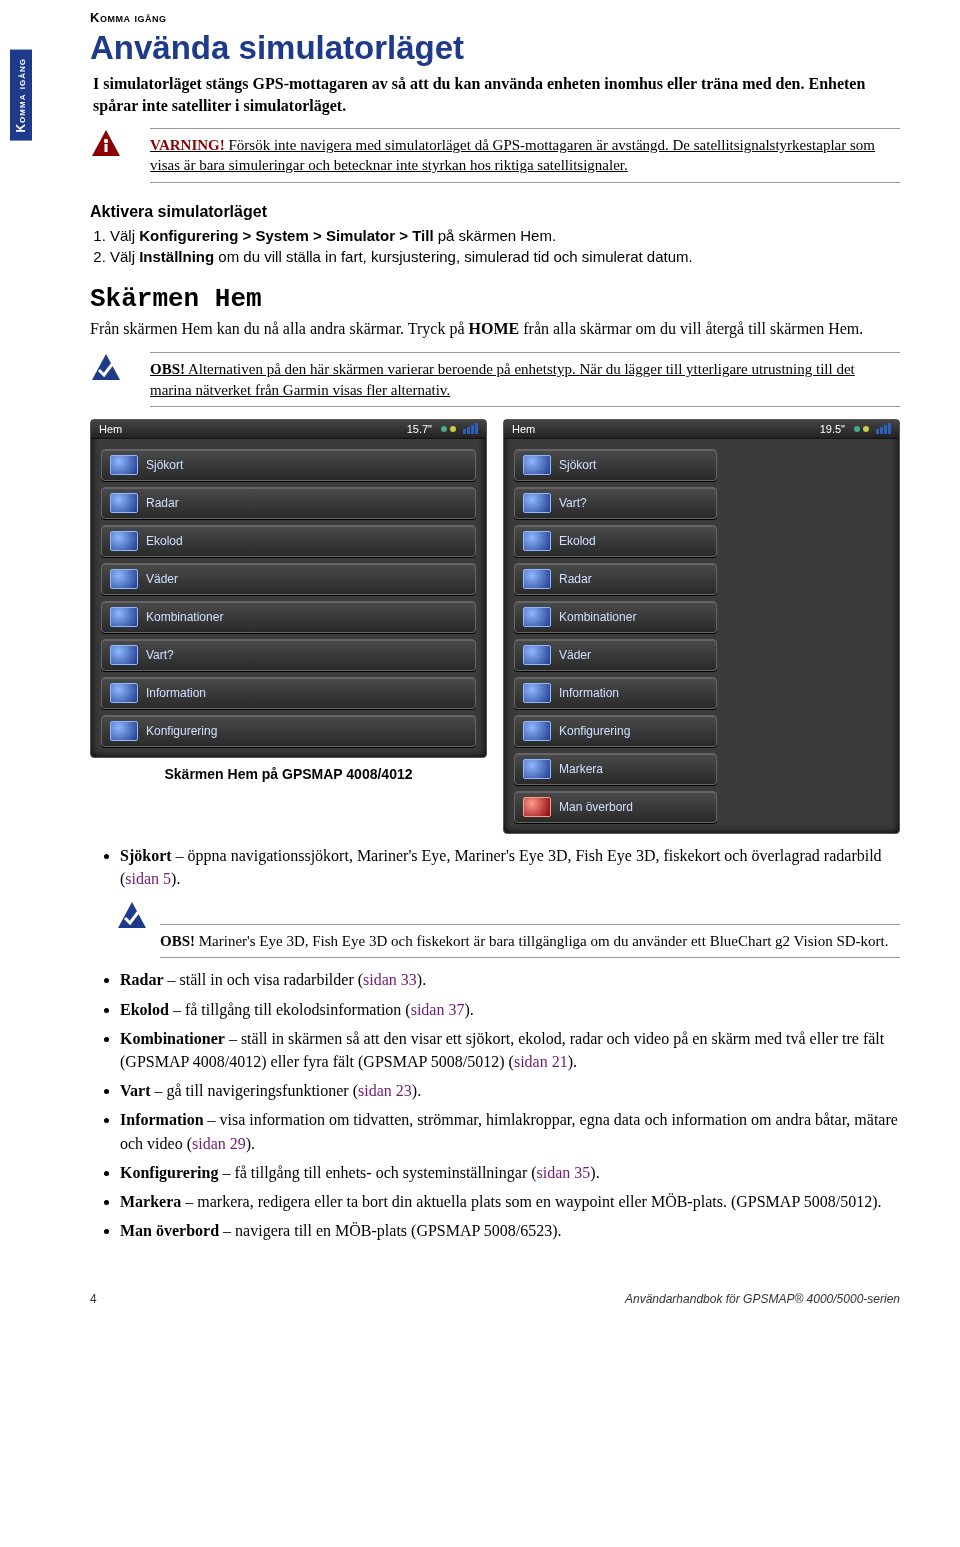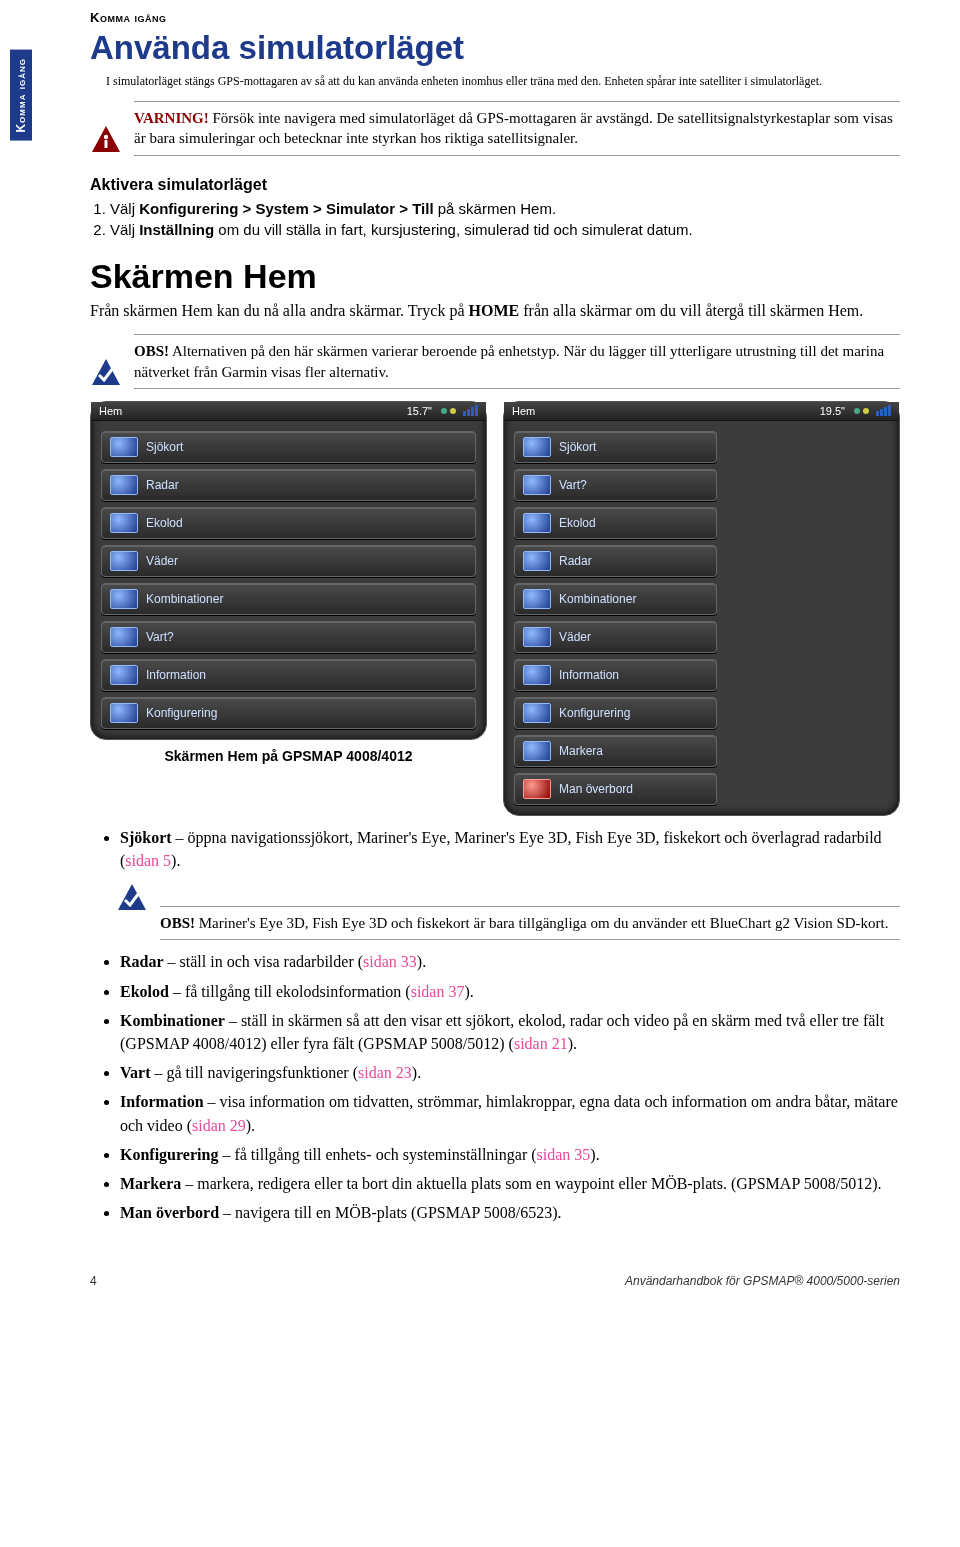--- a/index.html
+++ b/index.html
@@ -34,30 +34,32 @@
     letter-spacing: 0.5px;
     margin-bottom: 4px;
   }
   h1.section-heading {
     color: #1e3a8a;
     font-size: 33px;
     font-weight: bold;
     margin: 0 0 6px 0;
   }
   p.intro {
-    font-size: 12px;
+    font-size: 16px;
     line-height: 1.35;
-    margin: 4px 0 10px 16px;
+    margin: 4px 0 10px 3px;
     font-family: Georgia, serif;
+    font-weight: bold;
   }
   .callout {
     display: flex;
-    gap: 12px;
-    align-items: flex-end;
+    gap: 28px;
+    align-items: flex-start;
     padding: 2px 0;
+    text-decoration: underline;
   }
   .callout .badge {
     flex: 0 0 32px;
     height: 32px;
   }
   .callout .text {
     border-top: 1px solid #999;
     border-bottom: 1px solid #999;
     flex: 1;
     padding: 6px 0;
@@ -74,23 +76,23 @@
     margin: 18px 0 4px 0;
   }
   ol.steps {
     margin: 4px 0 16px 0;
     padding-left: 20px;
     font-size: 15px;
     line-height: 1.45;
   }
   ol.steps .b { font-weight: bold; }
   h1.home-heading {
-    font-size: 34px;
+    font-size: 26px;
     margin: 6px 0 4px 0;
-    font-family: Liberation Sans, sans-serif;
+    font-family: Liberation Mono, monospace;
     font-weight: bold;
   }
   p.body {
     font-size: 16px;
     line-height: 1.38;
     margin: 4px 0 10px 0;
     font-family: Georgia, serif;
   }
   .b { font-weight: bold; }
   .checkbadge-svg { width: 32px; height: 32px; }
@@ -99,21 +101,21 @@
     display: flex;
     gap: 16px;
     margin: 10px 0 6px 0;
   }
   .shot {
     flex: 1;
   }
   .device-frame {
     background: #3b3b3b;
     border: 1px solid #555;
-    border-radius: 16px;
+    border-radius: 4px;
     padding: 0;
     box-shadow: inset 0 0 8px #000;
   }
   .device-topbar {
     display: flex;
     justify-content: space-between;
     align-items: center;
     background: linear-gradient(#444,#222);
     color: #fff;
     font-size: 11px;
@@ -162,21 +164,21 @@
   }
   ul.bullets {
     list-style: disc;
     padding-left: 30px;
     font-size: 16px;
     line-height: 1.45;
     font-family: Georgia, serif;
     margin: 10px 0;
   }
   ul.bullets li { margin: 4px 0 6px 0; }
-  .link { color: #ec4899; text-align: center; }
+  .link { color: #701a75; text-align: center; }
   .nested-callout {
     margin: 6px 0 8px 26px;
     display: flex;
     gap: 12px;
     align-items: flex-start;
   }
   .nested-callout .text {
     border-top: 1px solid #999;
     border-bottom: 1px solid #999;
     flex: 1;

